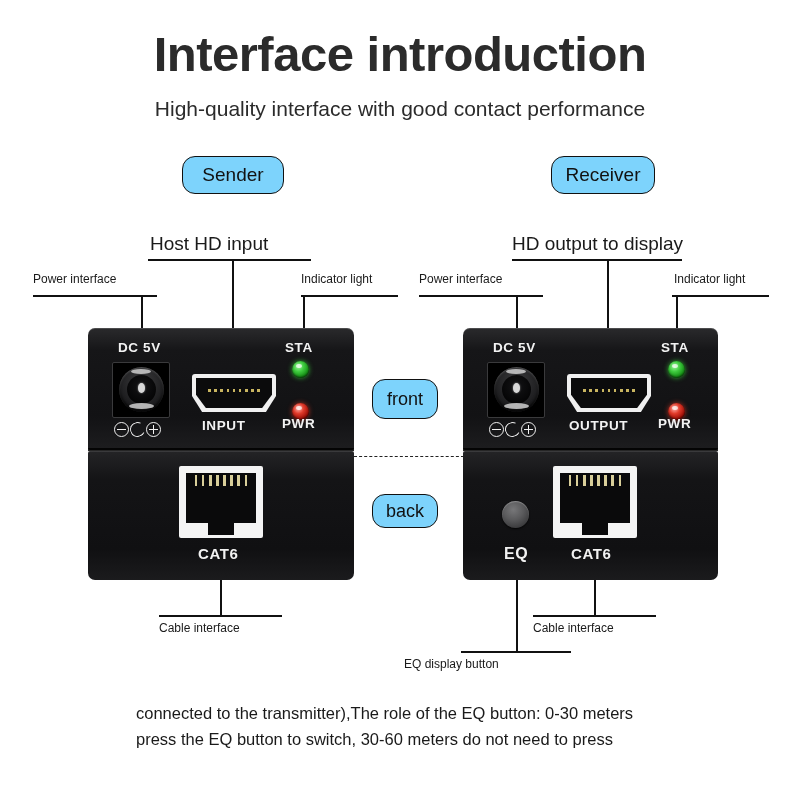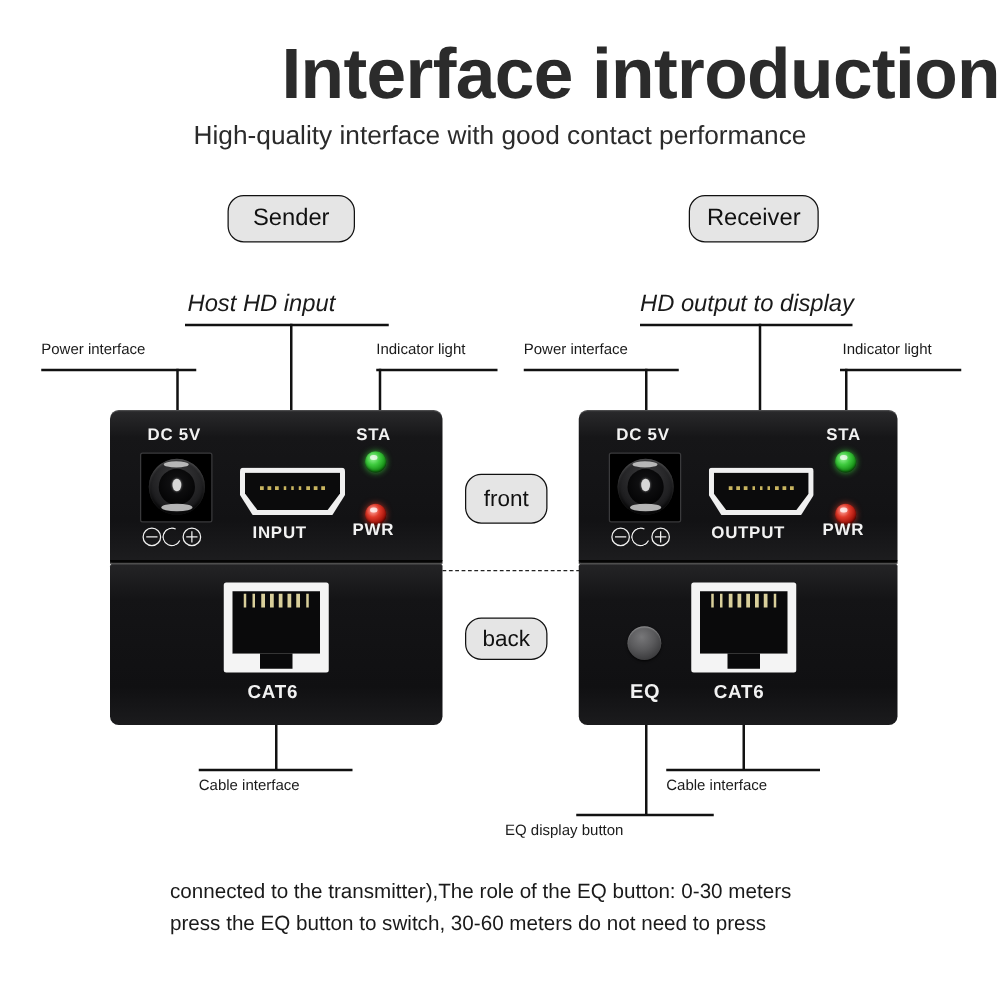--- a/index.html
+++ b/index.html
@@ -19,58 +19,58 @@
     position: absolute;
     left: 0; top: 0;
     width: 800px; height: 800px;
   }
   .abs { position: absolute; }
 
   
   .title {
     left: 0; top: 26px;
     width: 800px;
-    text-align: right;
-    font-size: 57px;
+    text-align: center;
+    font-size: 49px;
     font-weight: bold;
     letter-spacing: -0.5px;
     color: #2b2b2b;
   }
   .subtitle {
     left: 0; top: 97px;
     width: 800px;
     text-align: center;
     font-size: 21px;
     color: #2b2b2b;
   }
 
   
   .pill {
     border: 1.6px solid #111;
     border-radius: 13px;
-    background: #e5e5e5;
+    background: #7dd3fc;
     display: flex;
     align-items: center;
     justify-content: center;
     font-size: 19px;
     color: #111;
     box-sizing: border-box;
   }
   .pill-sender   { left: 182px; top: 156px; width: 102px; height: 38px; }
   .pill-receiver { left: 551px; top: 156px; width: 104px; height: 38px; }
   .pill-front    { left: 372px; top: 379px; width: 66px;  height: 40px; font-size: 18px; }
   .pill-back     { left: 372px; top: 494px; width: 66px;  height: 34px; font-size: 18px; }
 
   
   .callout {
     font-size: 12px;
     color: #1a1a1a;
     white-space: nowrap;
   }
-  .callout.big { font-size: 19px; font-style: italic; }
+  .callout.big { font-size: 19px; }
 
   
   .hline { background: #111; height: 1.5px; }
   .vline { background: #111; width: 1.5px; }
 
   
   .dev-front {
     background: linear-gradient(180deg, #2a2a2c 0%, #161618 18%, #121214 72%, #1d1d1f 100%);
     border-radius: 7px 7px 2px 2px;
     box-shadow: inset 0 1px 0 rgba(255,255,255,0.16);

